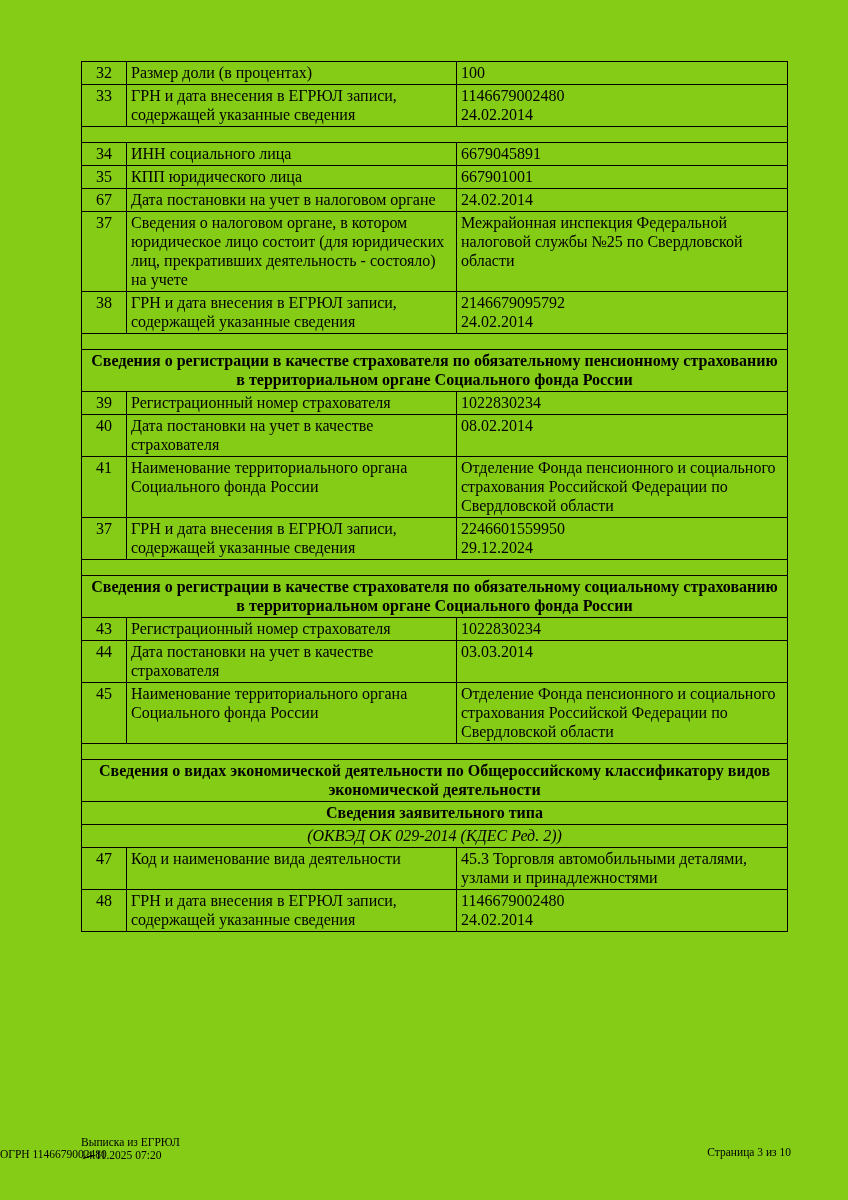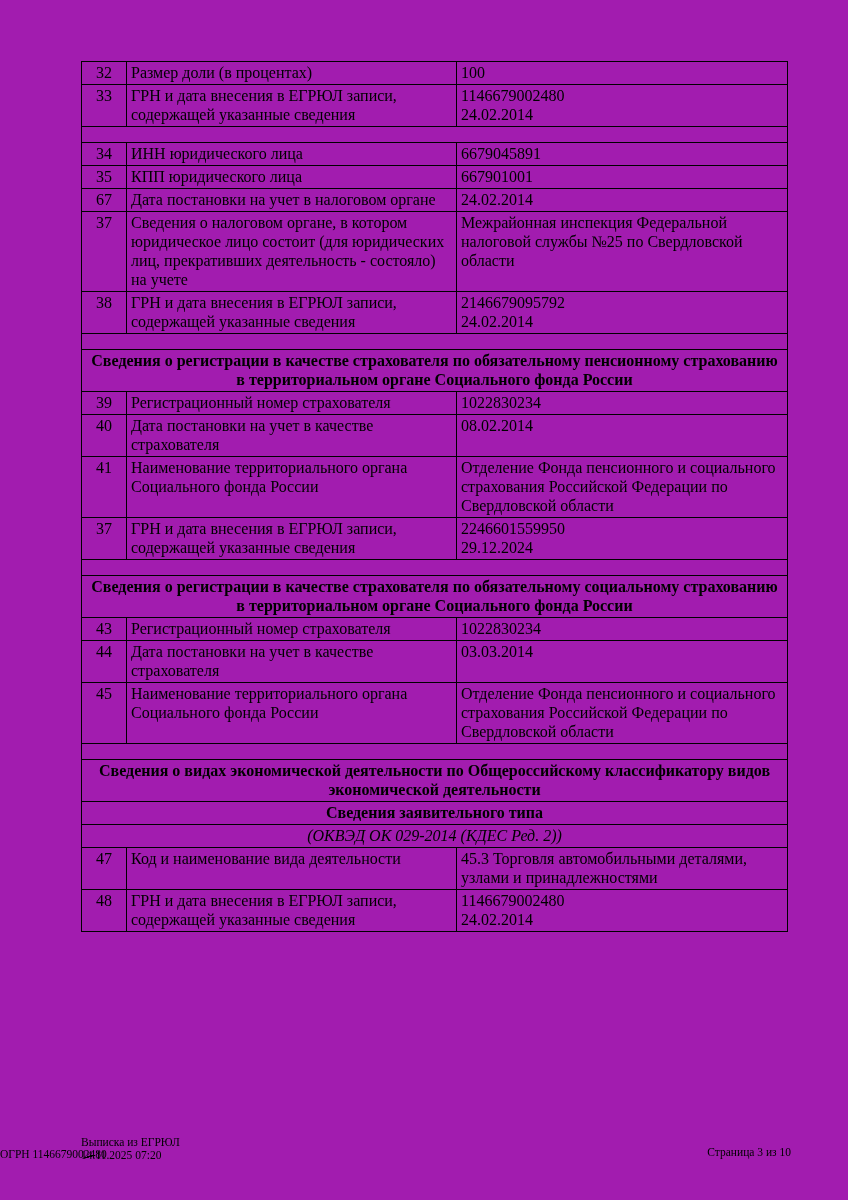--- a/index.html
+++ b/index.html
@@ -5,21 +5,21 @@
   * { margin: 0; padding: 0; box-sizing: border-box; }
   html, body {
     width: 848px; height: 1200px;
     background: #ffffff;
     color: #000000;
     font-family: "Liberation Serif", "DejaVu Serif", serif;
   }
   .page {
     position: relative;
     width: 848px; height: 1200px;
-    background: #a21caf;
+    background: #84cc16;
     overflow: hidden;
   }
   table.egrul {
     position: absolute;
     left: 81px; top: 61px;
     width: 706px;
     border-collapse: collapse;
     table-layout: fixed;
   }
   table.egrul td {
@@ -79,21 +79,21 @@
           <td class="cell-num">33</td>
           <td class="cell-attr">ГРН и дата внесения в ЕГРЮЛ записи, содержащей указанные сведения</td>
           <td class="cell-value">1146679002480
 24.02.2014</td>
         </tr>
         <tr>
           <td colspan="3" class="cell-spacer"></td>
         </tr>
         <tr>
           <td class="cell-num">34</td>
-          <td class="cell-attr">ИНН юридического лица</td>
+          <td class="cell-attr">ИНН социального лица</td>
           <td class="cell-value">6679045891</td>
         </tr>
         <tr>
           <td class="cell-num">35</td>
           <td class="cell-attr">КПП юридического лица</td>
           <td class="cell-value">667901001</td>
         </tr>
         <tr>
           <td class="cell-num">67</td>
           <td class="cell-attr">Дата постановки на учет в налоговом органе</td>

